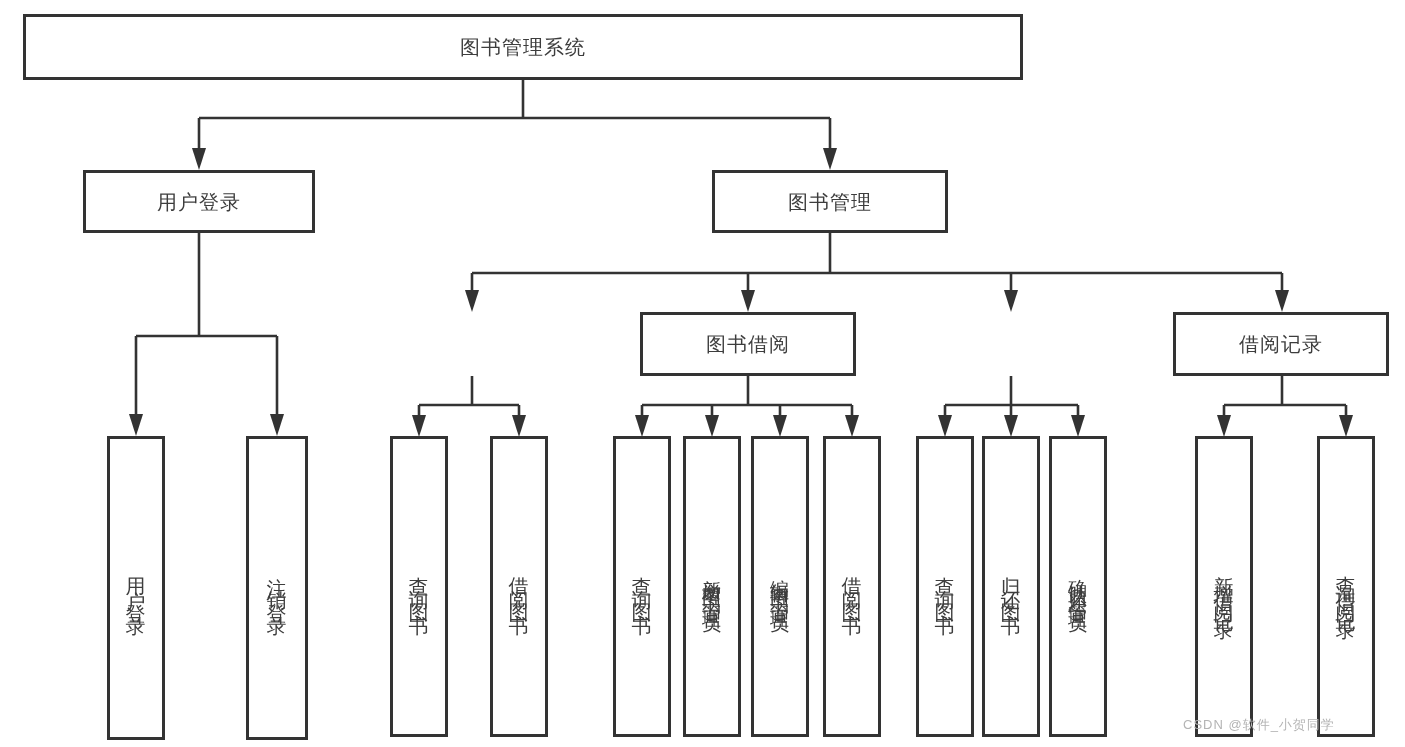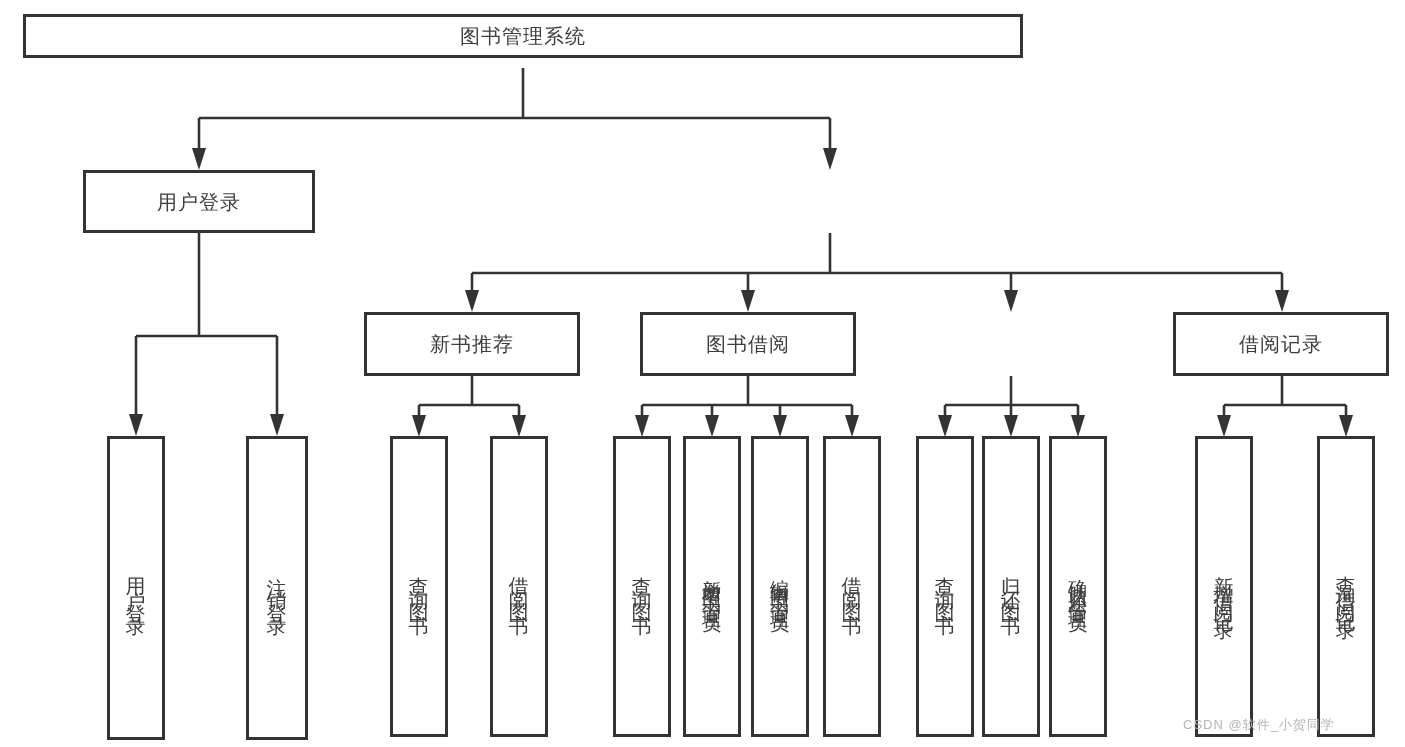--- a/index.html
+++ b/index.html
@@ -129,25 +129,25 @@
       <path class="arrowhead" d="M1071,415 H1085 L1078,437 Z"></path>
 
     <path class="cline" d="M1282,376 V405"></path>
     <path class="cline" d="M1224,405 H1346"></path>
     <path class="cline" d="M1224,405 V418"></path>
       <path class="arrowhead" d="M1217,415 H1231 L1224,437 Z"></path>
     <path class="cline" d="M1346,405 V418"></path>
       <path class="arrowhead" d="M1339,415 H1353 L1346,437 Z"></path>
   </svg>
 
-  <div class="node h" style="left:23px;top:14px;width:1000px;height:44px;">图书管理系统</div>
+  <div class="node h" style="left:23px;top:14px;width:1000px;height:66px;">图书管理系统</div>
 
   <div class="node h" style="left:83px;top:170px;width:232px;height:63px;">用户登录</div>
+  <div class="node h" style="left:712px;top:170px;width:236px;height:63px;">图书管理</div>
 
-  <div class="node h" style="left:364px;top:312px;width:216px;height:64px;">新书推荐</div>
   <div class="node h" style="left:640px;top:312px;width:216px;height:64px;text-align:center;">图书借阅</div>
   <div class="node h" style="left:1173px;top:312px;width:216px;height:64px;">借阅记录</div>
 
   <div class="node v" style="left:107px;top:436px;width:58px;height:304px;">用户登录</div>
   <div class="node v" style="left:246px;top:436px;width:62px;height:304px;">注销登录</div>
 
   <div class="node v" style="left:390px;top:436px;width:58px;height:301px;">查询图书</div>
   <div class="node v" style="left:490px;top:436px;width:58px;height:301px;">借阅图书</div>
 
   <div class="node v" style="left:613px;top:436px;width:58px;height:301px;">查询图书</div>

